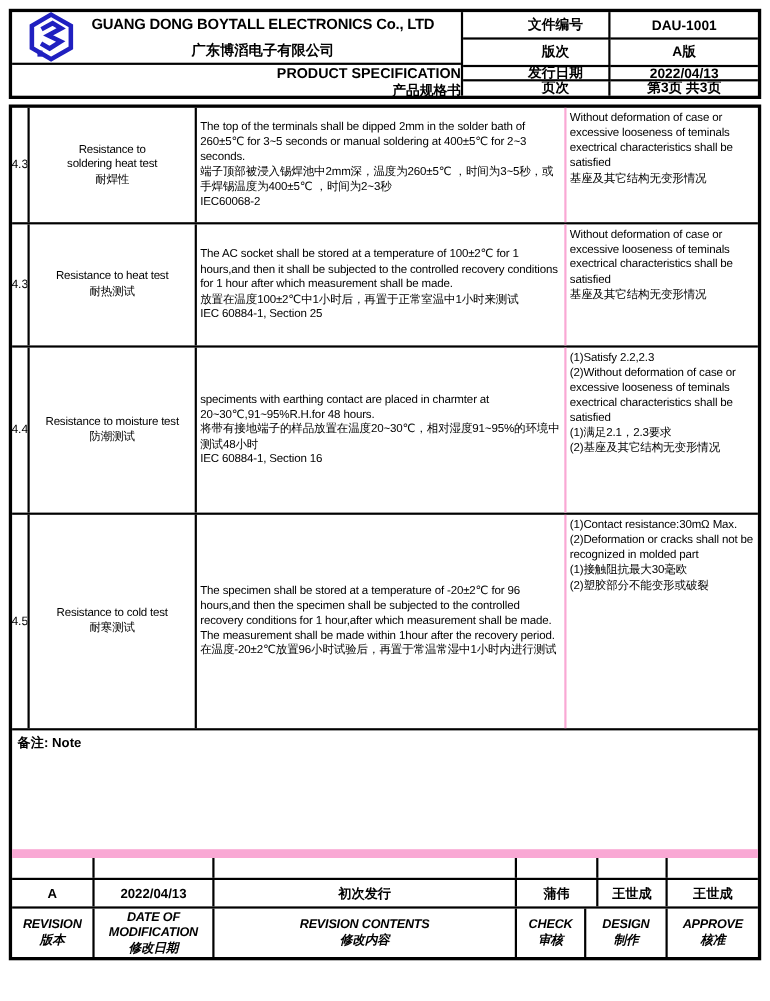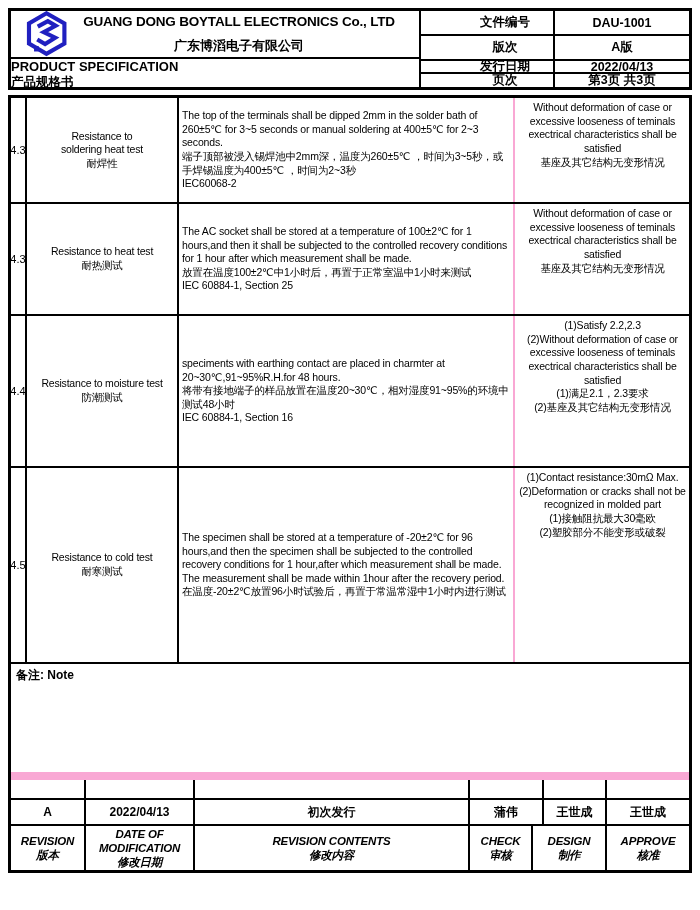--- a/index.html
+++ b/index.html
@@ -7,40 +7,40 @@
   .sheet{position:absolute;left:8px;top:8px;width:684px;}
 
   
   .header{display:flex;border:3px solid #000;height:82px;box-sizing:border-box;}
   .header-left{width:410px;box-sizing:border-box;border-right:2px solid #000;display:flex;flex-direction:column;}
   .company-row{height:50px;box-sizing:border-box;border-bottom:2px solid #000;display:flex;align-items:center;}
   .logo{width:46px;height:46px;margin-left:12px;flex:none;display:flex;align-items:center;justify-content:center;}
   .company-names{flex:1;text-align:center;padding-right:10px;}
   .company-en{font-size:13.5px;font-weight:700;letter-spacing:-0.2px;}
   .company-cn{font-size:13px;font-weight:700;margin-top:8px;}
-  .spec-row{flex:1;display:flex;flex-direction:column;align-items:flex-start;justify-content:center;}
+  .spec-row{flex:1;display:flex;flex-direction:column;align-items:flex-end;justify-content:center;}
   .title-en{font-size:13px;font-weight:700;}
   .title-cn{font-size:12.5px;font-weight:700;}
   .header-right{flex:1;display:grid;grid-template-columns:134px 1fr;grid-template-rows:25px 25px 1fr 1fr;}
   .info-label,.info-value{box-sizing:border-box;border-bottom:2px solid #000;display:flex;align-items:center;justify-content:center;font-size:12.5px;font-weight:700;overflow:hidden;}
   .info-label{border-right:2px solid #000;padding-left:36px;}
   .header-right :nth-last-child(-n+2){border-bottom:none;}
 
   
   .main-block{margin-top:5px;border:3px solid #000;}
   .test-row{display:flex;box-sizing:border-box;border-bottom:2px solid #000;}
   .tests .test-row:nth-child(1){height:106px;}
   .tests .test-row:nth-child(2){height:112px;}
   .tests .test-row:nth-child(3){height:152px;}
   .tests .test-row:nth-child(4){height:196px;}
   .cell{box-sizing:border-box;font-size:10.5px;line-height:1.3;white-space:pre-line;overflow:hidden;}
   .cell-no{width:16px;border-right:2px solid #000;display:flex;align-items:center;justify-content:center;font-size:11px;}
   .cell-name{width:152px;border-right:2px solid #000;display:flex;align-items:center;justify-content:center;text-align:center;letter-spacing:-0.2px;}
   .cell-desc{width:336px;border-right:2px solid #f9a8d4;display:flex;align-items:center;padding:2px 3px;letter-spacing:-0.15px;}
-  .cell-req{flex:1;padding:3px 2px 2px 3px;letter-spacing:-0.15px;text-align:center;}
+  .cell-req{flex:1;padding:3px 2px 2px 3px;letter-spacing:-0.15px;}
 
   .note-row{height:116px;box-sizing:border-box;border-bottom:8px solid #f9a8d4;padding:3px 5px;font-size:12px;font-weight:700;}
 
   
   .rev-row{display:flex;box-sizing:border-box;}
   .rev-empty{height:20px;border-bottom:2px solid #000;}
   .rev-values{height:26px;border-bottom:2px solid #000;}
   .rev-headers{height:44px;font-style:italic;}
   .rev-cell{box-sizing:border-box;border-right:2px solid #000;display:flex;align-items:center;justify-content:center;text-align:center;white-space:pre-line;overflow:hidden;}
   .rev-cell:last-child{border-right:none;}

